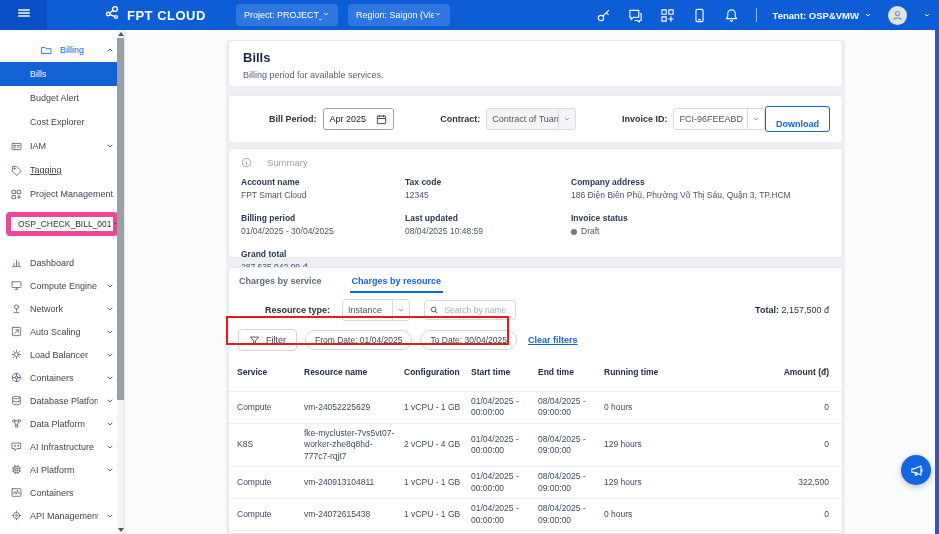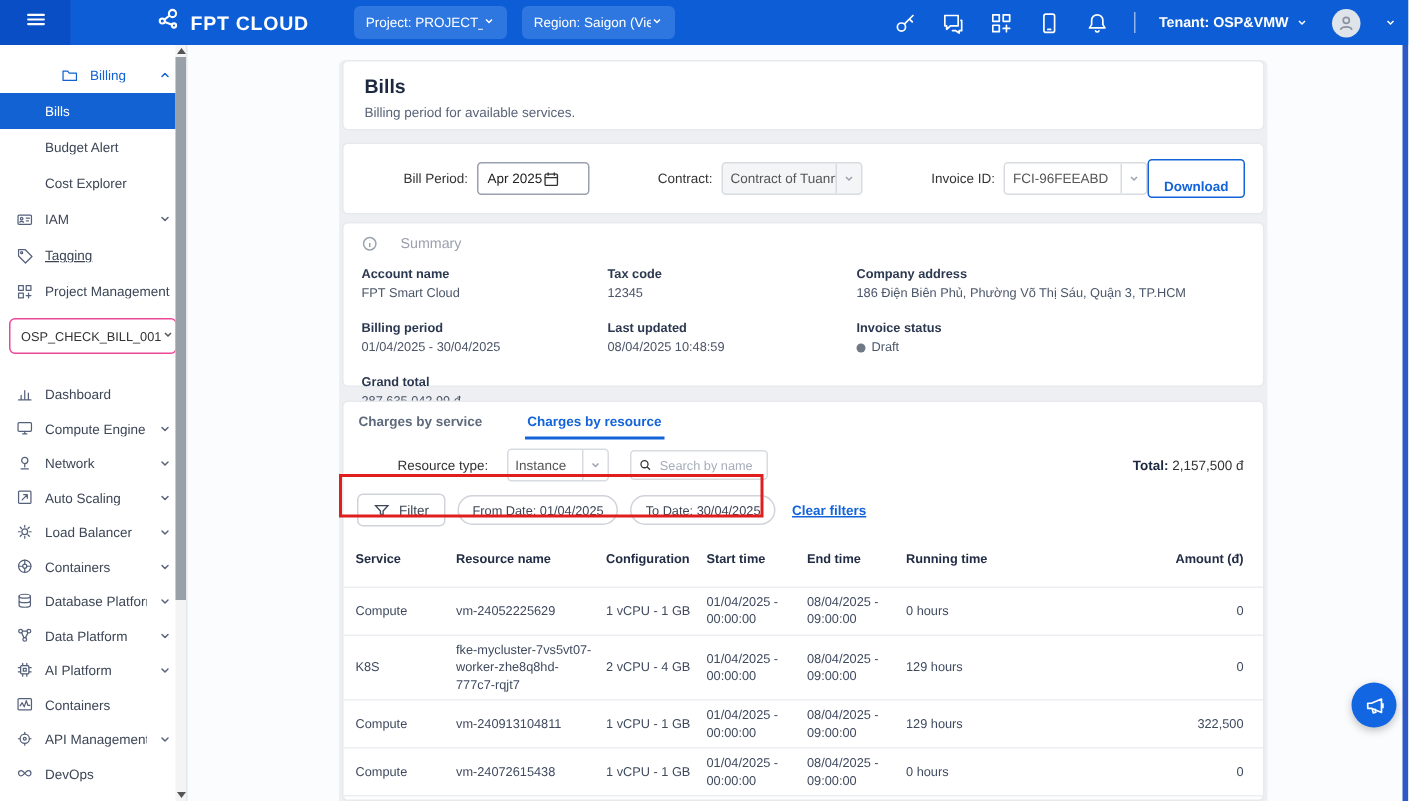--- a/index.html
+++ b/index.html
@@ -32,42 +32,42 @@
   .side-nav{padding-top:8px;}
   .side-item{display:flex;align-items:center;gap:8px;padding:0 10px;font-size:9px;color:#3c4656;cursor:pointer;height:23px;}
   .side-item .s-label{flex:1;white-space:nowrap;overflow:hidden;}
   .side-item .s-caret{color:#5a6478;display:flex;}
   .side-item.child{padding-left:30px;}
   .side-item.active{background:var(--brand-active-blue);color:#fff;}
   .side-item.blue{color:var(--brand-active-blue);padding-left:40px;}
   .side-item.blue .s-icon,.side-item.blue .s-caret{color:var(--brand-active-blue);}
   .side-item.underline .s-label{text-decoration:underline;}
   .s-icon{width:12px;height:12px;display:flex;align-items:center;justify-content:center;color:#55607a;flex:0 0 12px;}
-  .side-select{margin:6px 6px 15px 6px;height:24px;border:1px solid #ec4899;border-radius:4px;display:flex;align-items:center;justify-content:space-between;padding:0 7px;font-size:8.5px;color:#333;cursor:pointer;background:#fff;}
+  .side-select{margin:6px 6px 15px 6px;height:24px;border:5px solid #ec4899;border-radius:4px;display:flex;align-items:center;justify-content:space-between;padding:0 7px;font-size:8.5px;color:#333;cursor:pointer;background:#fff;}
   .side-select .s-caret{color:#555;}
   
   .sb-track{position:absolute;right:0;top:0;bottom:0;width:7px;background:#f4f4f4;}
   .sb-thumb{position:absolute;right:0;top:8px;width:7px;height:362px;background:#9aa0a8;cursor:grab;}
   .sb-arrow{position:absolute;right:0;width:7px;height:8px;display:flex;align-items:center;justify-content:center;}
   .sb-arrow.up{top:0;}
   .sb-arrow.down{bottom:0;}
   .sb-arrow i{display:block;width:0;height:0;border-left:3px solid transparent;border-right:3px solid transparent;}
   .sb-arrow.up i{border-bottom:4px solid #555;}
   .sb-arrow.down i{border-top:4px solid #555;}
 
   
   .main{position:absolute;left:125px;top:30px;right:0;bottom:0;background:var(--page-bg);overflow:hidden;}
   .content-col{position:absolute;left:101px;top:10px;width:619px;bottom:0;background:var(--column-bg);border-radius:4px 4px 0 0;}
   .card{position:absolute;left:2px;width:615px;background:#fff;border:1px solid var(--card-border);border-radius:4px;}
   .card1{top:0;height:47px;padding:9px 14px;}
   .card1 h1{margin:0;font-size:13px;color:#1c2840;}
   .card1 p{margin:5px 0 0 0;font-size:9px;color:#5a6478;}
   .card2{top:55px;height:48px;display:flex;align-items:center;padding:0 12px;font-size:9px;color:#333;}
-  .flabel{font-weight:normal;color:#333;margin-right:6px;white-space:nowrap;padding-left:28px;}
-  .bp-input{width:76px;height:22px;border:1px solid #9aa1ae;border-radius:3px;display:flex;align-items:center;padding:0 6px;color:#222;cursor:text;background:#fff;}
+  .flabel{font-weight:bold;color:#333;margin-right:6px;white-space:nowrap;padding-left:28px;}
+  .bp-input{width:76px;height:22px;border:1px solid #9aa1ae;border-radius:3px;display:flex;align-items:center;justify-content:space-between;padding:0 6px;color:#222;cursor:text;background:#fff;}
   .sel{height:22px;background:#f4f5f7;border:1px solid #d8dbe0;border-radius:3px;display:flex;align-items:center;color:#555;cursor:pointer;overflow:hidden;}
   .sel .sel-text{padding:0 5px;white-space:nowrap;overflow:hidden;text-overflow:clip;flex:1;}
   .sel .sel-sep{width:1px;align-self:stretch;background:#d8dbe0;}
   .sel .sel-caret{width:16px;display:flex;align-items:center;justify-content:center;color:#9aa1ae;flex:0 0 16px;}
   .gap20{margin-left:18px;}
   .dl-btn{margin-left:auto;height:22px;border:1px solid var(--link-blue);color:var(--link-blue);background:#fff;border-radius:3px;font-size:9px;font-weight:bold;padding:12px 10px;cursor:pointer;font-family:inherit;}
   .card3{top:108px;height:110px;padding:8px 12px;}
   .sum-head{display:flex;align-items:center;gap:15px;color:#9aa1ad;font-size:9.5px;}
   .sum-grid{display:grid;grid-template-columns:164px 166px 1fr;row-gap:12px;margin-top:9px;}
   .fld .lab{font-weight:bold;font-size:8.5px;color:var(--text-dark);margin-bottom:3px;}
@@ -378,20 +378,35 @@
           <span class="s-label">Data Platform</span>
           <span class="s-caret" style="display: inline-flex;">
             <svg width="8" height="8" viewBox="0 0 16 16" fill="none" stroke="currentColor" stroke-width="1.2" stroke-linecap="round" stroke-linejoin="round">
               <path d="M4 6l4 4 4-4" stroke-width="2"></path>
             </svg>
           </span>
         </div>
         <div class="side-item" style="height: 23px;">
           <span class="s-icon" style="display: inline-flex;">
             <svg width="11" height="11" viewBox="0 0 16 16" fill="none" stroke="currentColor" stroke-width="1.2" stroke-linecap="round" stroke-linejoin="round">
+              <path d="M2 3h12v8H8.5L5.5 14v-3H2z"></path>
+              <circle cx="5.8" cy="7" r=".6"></circle>
+              <circle cx="10.2" cy="7" r=".6"></circle>
+            </svg>
+          </span>
+          <span class="s-label">AI Infrastructure</span>
+          <span class="s-caret" style="display: inline-flex;">
+            <svg width="8" height="8" viewBox="0 0 16 16" fill="none" stroke="currentColor" stroke-width="1.2" stroke-linecap="round" stroke-linejoin="round">
+              <path d="M4 6l4 4 4-4" stroke-width="2"></path>
+            </svg>
+          </span>
+        </div>
+        <div class="side-item" style="height: 23px;">
+          <span class="s-icon" style="display: inline-flex;">
+            <svg width="11" height="11" viewBox="0 0 16 16" fill="none" stroke="currentColor" stroke-width="1.2" stroke-linecap="round" stroke-linejoin="round">
               <rect x="4" y="4" width="8" height="8" rx="1"></rect>
               <rect x="6.6" y="6.6" width="2.8" height="2.8"></rect>
               <path d="M6 1.8v2.2M10 1.8v2.2M6 12v2.2M10 12v2.2M1.8 6H4M1.8 10H4M12 6h2.2M12 10h2.2"></path>
             </svg>
           </span>
           <span class="s-label">AI Platform</span>
           <span class="s-caret" style="display: inline-flex;">
             <svg width="8" height="8" viewBox="0 0 16 16" fill="none" stroke="currentColor" stroke-width="1.2" stroke-linecap="round" stroke-linejoin="round">
               <path d="M4 6l4 4 4-4" stroke-width="2"></path>
             </svg>

